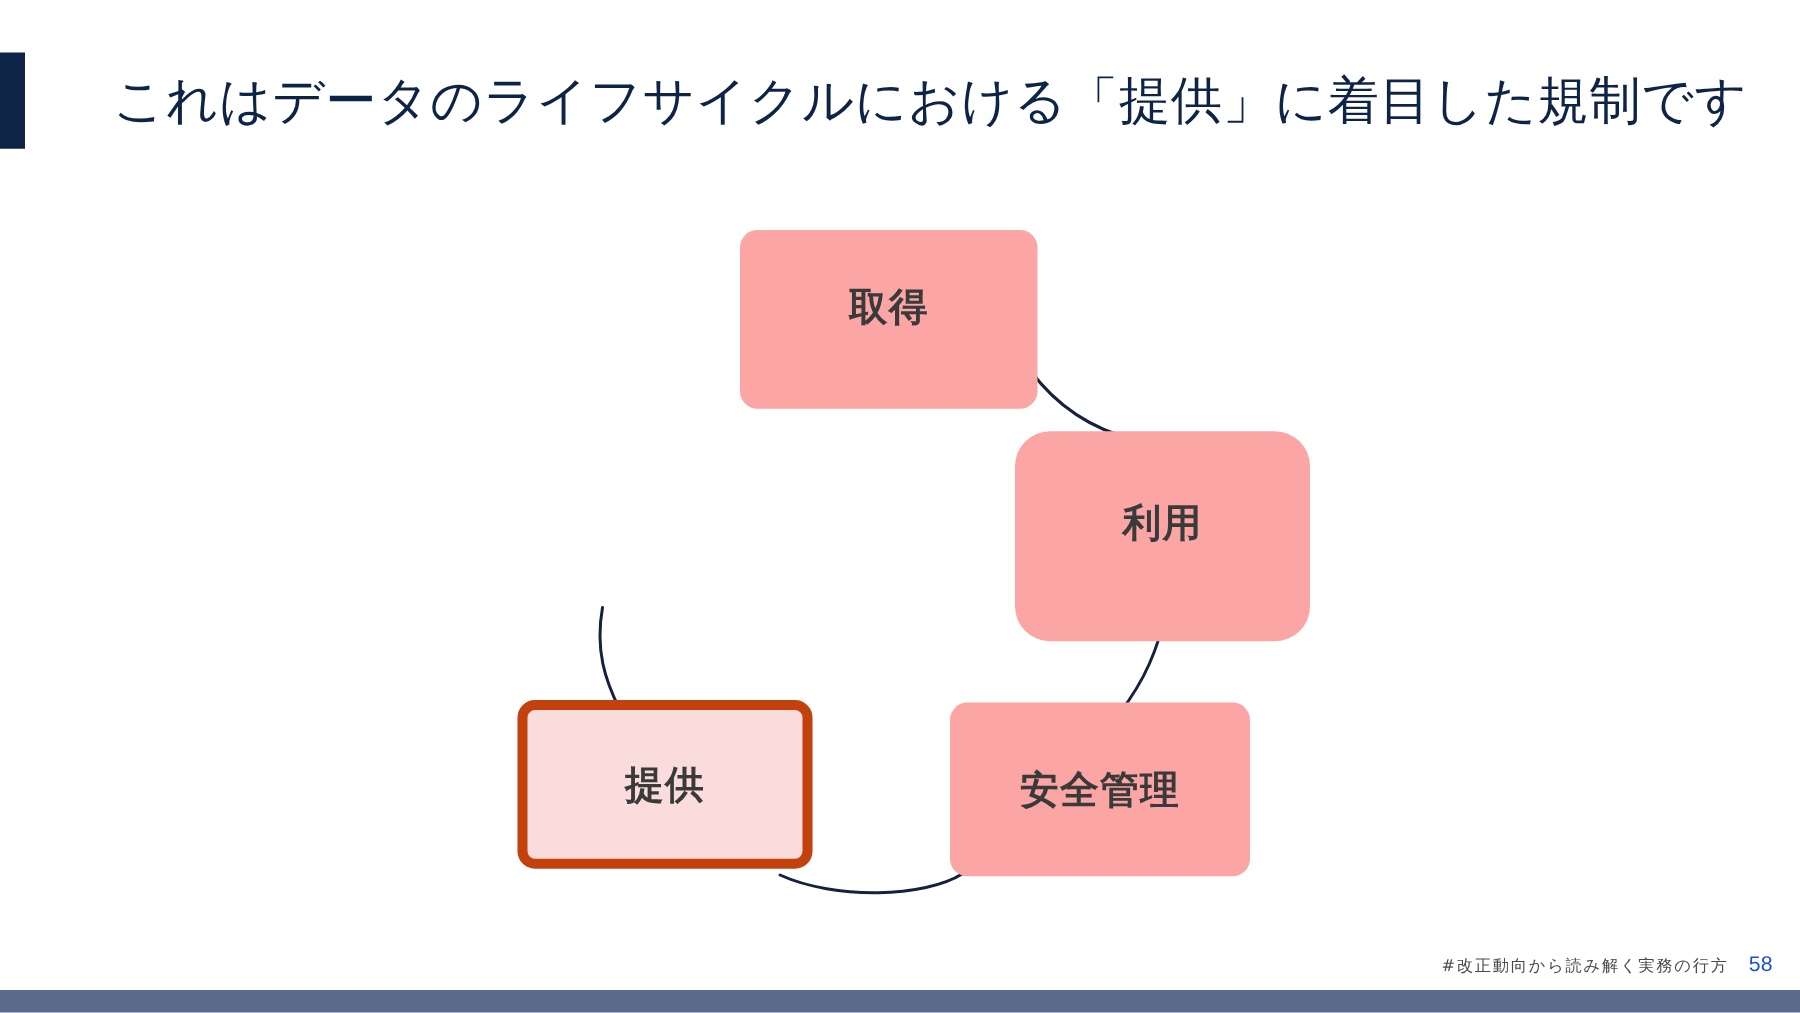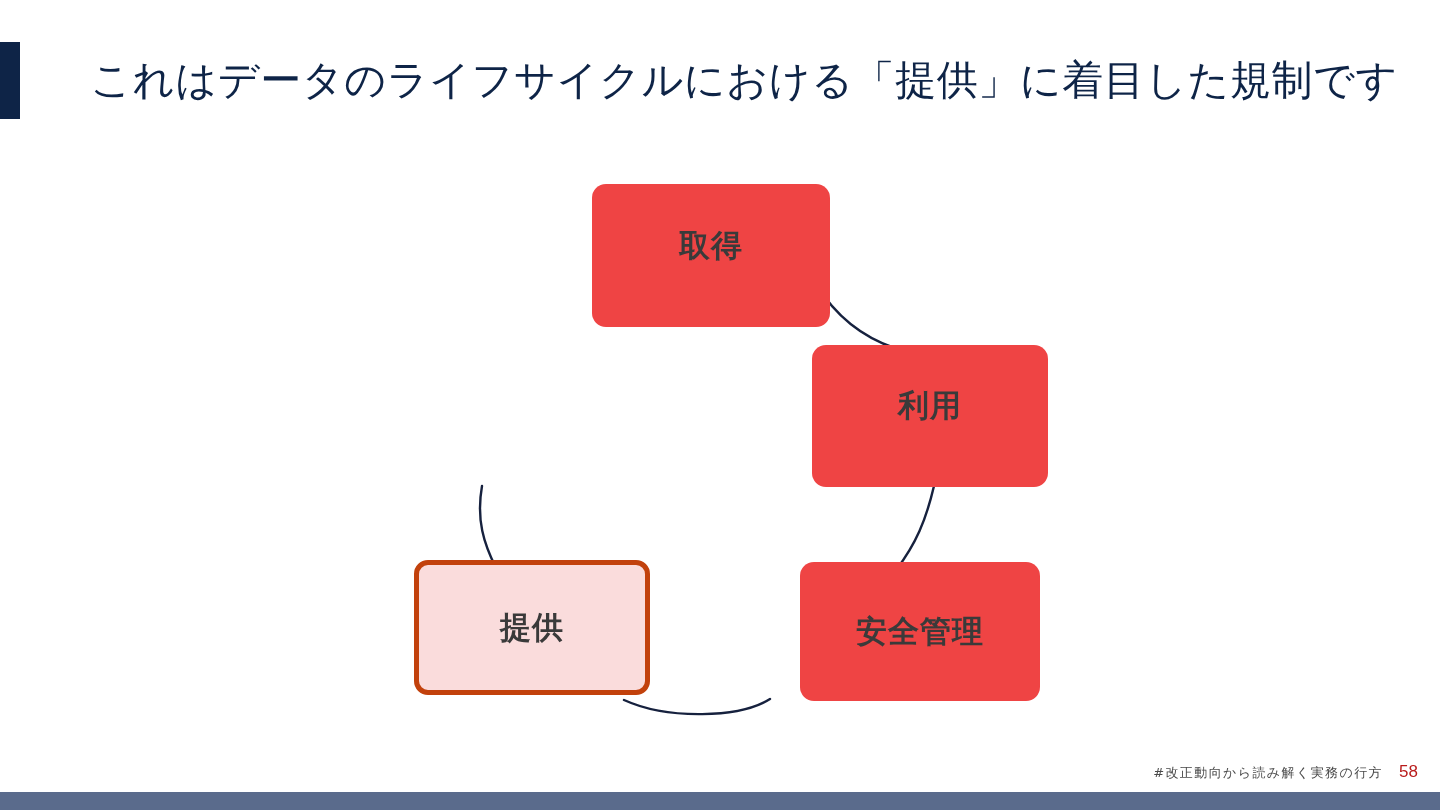--- a/index.html
+++ b/index.html
@@ -69,62 +69,62 @@
     display: flex;
     align-items: center;
     justify-content: center;
     font-family: "DejaVu Sans", "Liberation Sans", sans-serif;
     font-weight: 700;
     font-size: 31px;
     letter-spacing: 1px;
     color: #3A3A3A;
   }
   .node.gray {
-    background: #ef4444;
+    background: #fca5a5;
     border: none;
   }
   .node.highlight {
     background: #FADCDC;
-    border: 5px solid #c2410c;
+    border: 8px solid #c2410c;
     color: #3A3A3A;
   }
   
   .node .node-label {
     display: block;
     transform: translateY(-10px);
   }
   .node.highlight .node-label,
   .node.n-anzen .node-label {
     transform: translateY(0px);
   }
 
   
   .n-shutoku { left: 592px; top: 54px;  width: 238px; height: 143px; }
-  .n-riyou   { left: 812px; top: 215px; width: 236px; height: 142px; }
+  .n-riyou   { left: 812px; top: 215px; width: 236px; height: 168px; border-radius: 28px; }
   .n-shoukyo { left: 378px; top: 215px; width: 233px; height: 142px; }
-  .n-anzen   { left: 760px; top: 432px; width: 240px; height: 139px; margin-left: 40px; }
+  .n-anzen   { left: 760px; top: 432px; width: 240px; height: 139px; }
   .n-teikyou { left: 414px; top: 430px; width: 236px; height: 135px; }
 
   
   .footer-hashtag {
     position: absolute;
     right: 57px;
     bottom: 28px;
     font-size: 13px;
     letter-spacing: 1.4px;
     color: #4A4A4A;
     font-family: "DejaVu Sans", "Liberation Sans", sans-serif;
     white-space: nowrap;
   }
   .page-number {
     position: absolute;
     right: 22px;
     bottom: 28px;
     font-size: 17px;
-    color: #b91c1c;
+    color: #1d4ed8;
     font-family: "Liberation Sans", sans-serif;
   }
   .bottom-bar {
     position: absolute;
     left: 0;
     bottom: 0;
     width: 1440px;
     height: 18px;
     background: #5A6B8C;
   }

